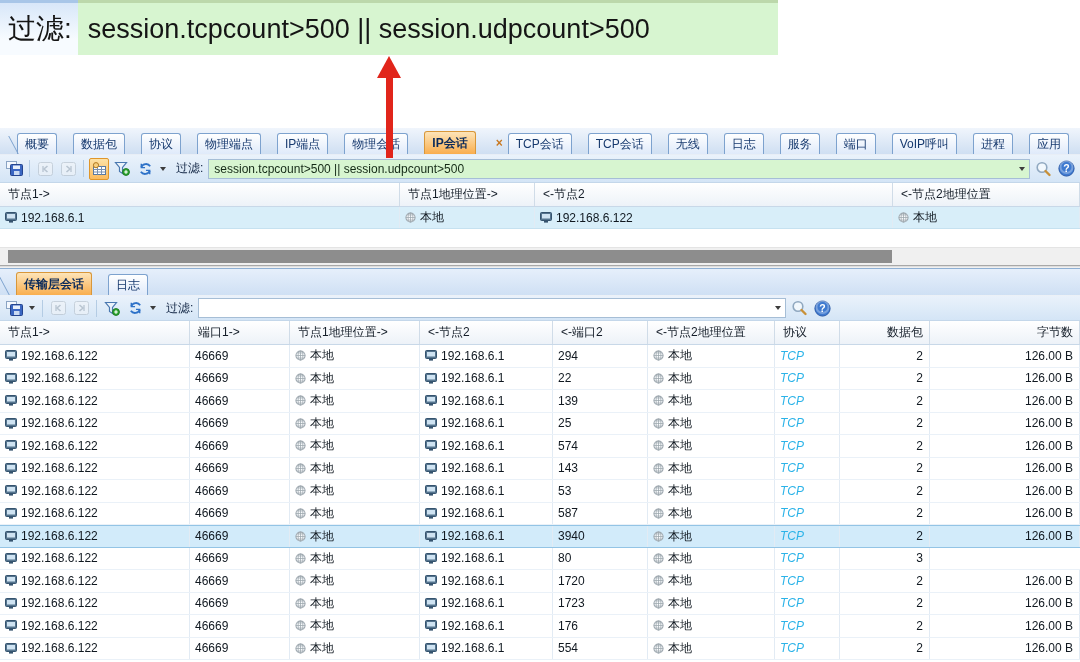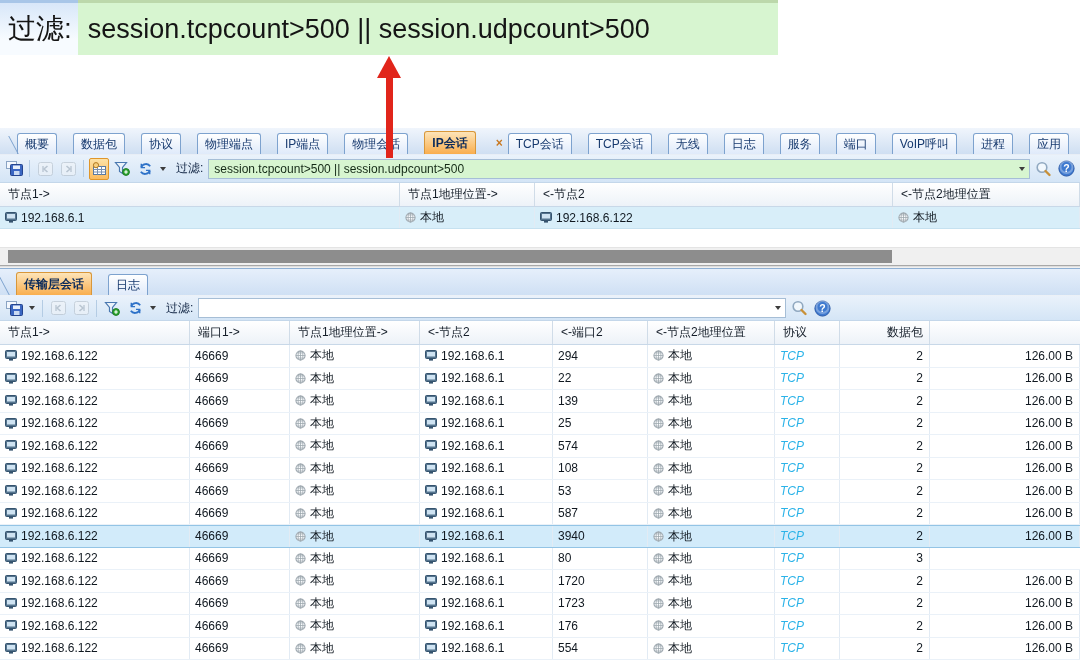--- a/index.html
+++ b/index.html
@@ -334,20 +334,21 @@
   <div class="ttable lower-t">
       <div class="trow thead">
         <div class="tcell lt-col0">节点1-&gt;</div>
         <div class="tcell lt-col1">端口1-&gt;</div>
         <div class="tcell lt-col2">节点1地理位置-&gt;</div>
         <div class="tcell lt-col3">&lt;-节点2</div>
         <div class="tcell lt-col4">&lt;-端口2</div>
         <div class="tcell lt-col5">&lt;-节点2地理位置</div>
         <div class="tcell lt-col6">协议</div>
         <div class="tcell lt-col7">数据包</div>
+        <div class="tcell lt-col8">字节数</div>
       </div>
       <div class="trow data">
         <div class="tcell lt-col0">
           <span class="cell-icon">
             <svg width="12" height="11" viewBox="0 0 12 11">
               <rect x="0.5" y="0.5" width="11" height="8" rx="1" fill="#55748e" stroke="#35536e"></rect>
               <rect x="2" y="2" width="8" height="4.5" fill="#cfe3f2"></rect>
               <rect x="4" y="9" width="4" height="1.6" fill="#35536e"></rect>
             </svg>
           </span>
@@ -655,21 +656,21 @@
           <span class="cell-icon">
             <svg width="12" height="11" viewBox="0 0 12 11">
               <rect x="0.5" y="0.5" width="11" height="8" rx="1" fill="#55748e" stroke="#35536e"></rect>
               <rect x="2" y="2" width="8" height="4.5" fill="#cfe3f2"></rect>
               <rect x="4" y="9" width="4" height="1.6" fill="#35536e"></rect>
             </svg>
           </span>
           <span class="cv">192.168.6.1</span>
         </div>
         <div class="tcell lt-col4">
-          <span class="cv">108</span>
+          <span class="cv">143</span>
         </div>
         <div class="tcell lt-col5">
           <span class="cell-icon">
             <svg width="11" height="11" viewBox="0 0 12 12">
               <circle cx="6" cy="6" r="5" fill="#f8fafc" stroke="#9aa4ac" stroke-width="1.1"></circle>
               <path d="M1 6h10M6 1v10M2.2 3.2h7.6M2.2 8.8h7.6" stroke="#9aa4ac" stroke-width="0.8" fill="none"></path>
               <ellipse cx="6" cy="6" rx="2.6" ry="5" fill="none" stroke="#9aa4ac" stroke-width="0.8"></ellipse>
             </svg>
           </span>
           <span class="cv">本地</span>

